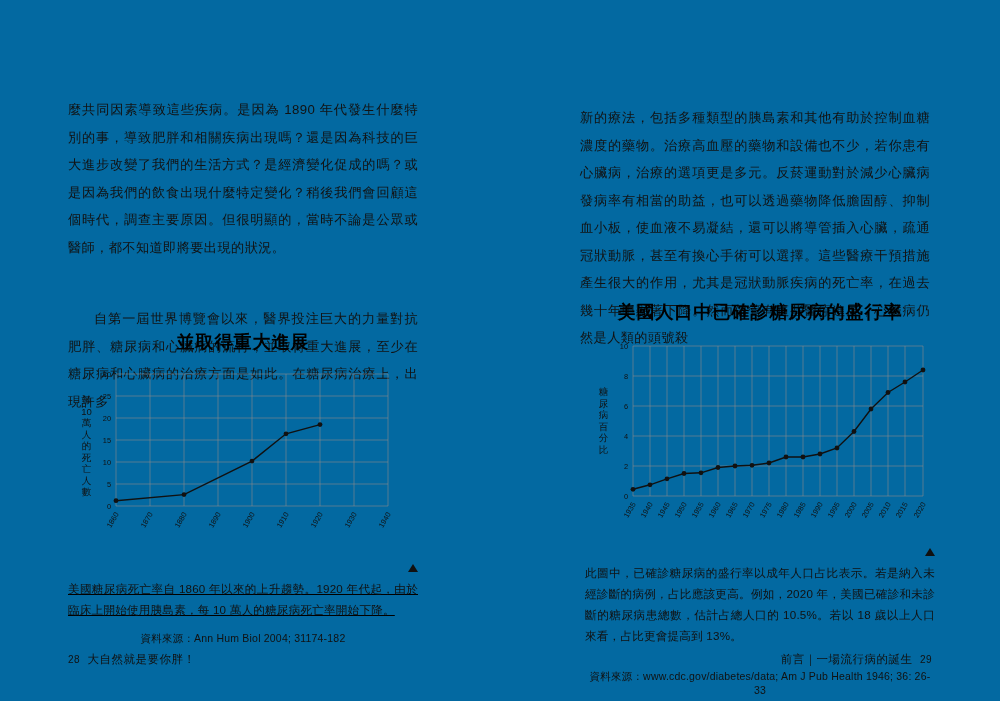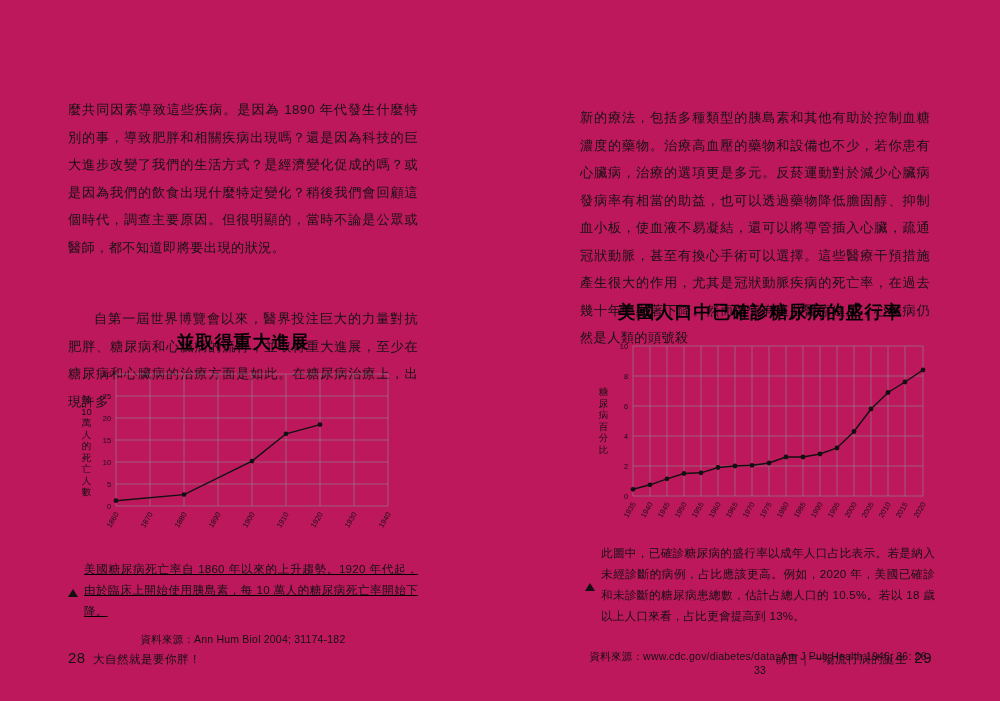--- a/index.html
+++ b/index.html
@@ -11,21 +11,21 @@
     width: 1000px;
     height: 701px;
     font-family: "Liberation Sans", sans-serif;
     color: #000;
     position: relative;
     overflow: hidden;
   }
   .page {
     position: absolute;
     inset: 0;
-    background: #be185d;
+    background: #0369a1;
   }
   .column {
     position: absolute;
     top: 96px;
     width: 350px;
   }
   .col-left  { left: 68px; }
   .col-right { left: 580px; margin-top: 8px; }
 
   p.body-text {
@@ -62,22 +62,23 @@
 
   .caption {
     font-size: 11.6px;
     line-height: 21px;
     text-align: justify;
     color: #111;
     letter-spacing: 0.2px;
   }
   .caption-row {
     display: flex;
-    align-items: center;
+    align-items: flex-end;
     gap: 6px;
+    flex-direction: column;
   }
   .tri {
     width: 0; height: 0;
     border-left: 5px solid transparent;
     border-right: 5px solid transparent;
     border-bottom: 8.5px solid #111;
     margin-top: 6px;
     flex: 0 0 auto;
   }
   .source {
@@ -90,21 +91,21 @@
   
   .footer {
     position: absolute;
     bottom: 34px;
     font-size: 11.5px;
     color: #111;
     letter-spacing: 0.5px;
   }
   .footer-left  { left: 68px; }
   .footer-right { right: 68px; }
-  .footer-num { font-size: 15px; }
+  .footer-num { font-size: 10px; }
 
   .tick-text { font-size: 7.4px; fill: #111; font-family: "Liberation Sans", sans-serif; }
   .tick-text-y { font-size: 7.4px; fill: #111; font-family: "Liberation Sans", sans-serif; }
 </style>
 </head>
 <body>
 
 <div class="page">
 
   <div class="column col-left">

